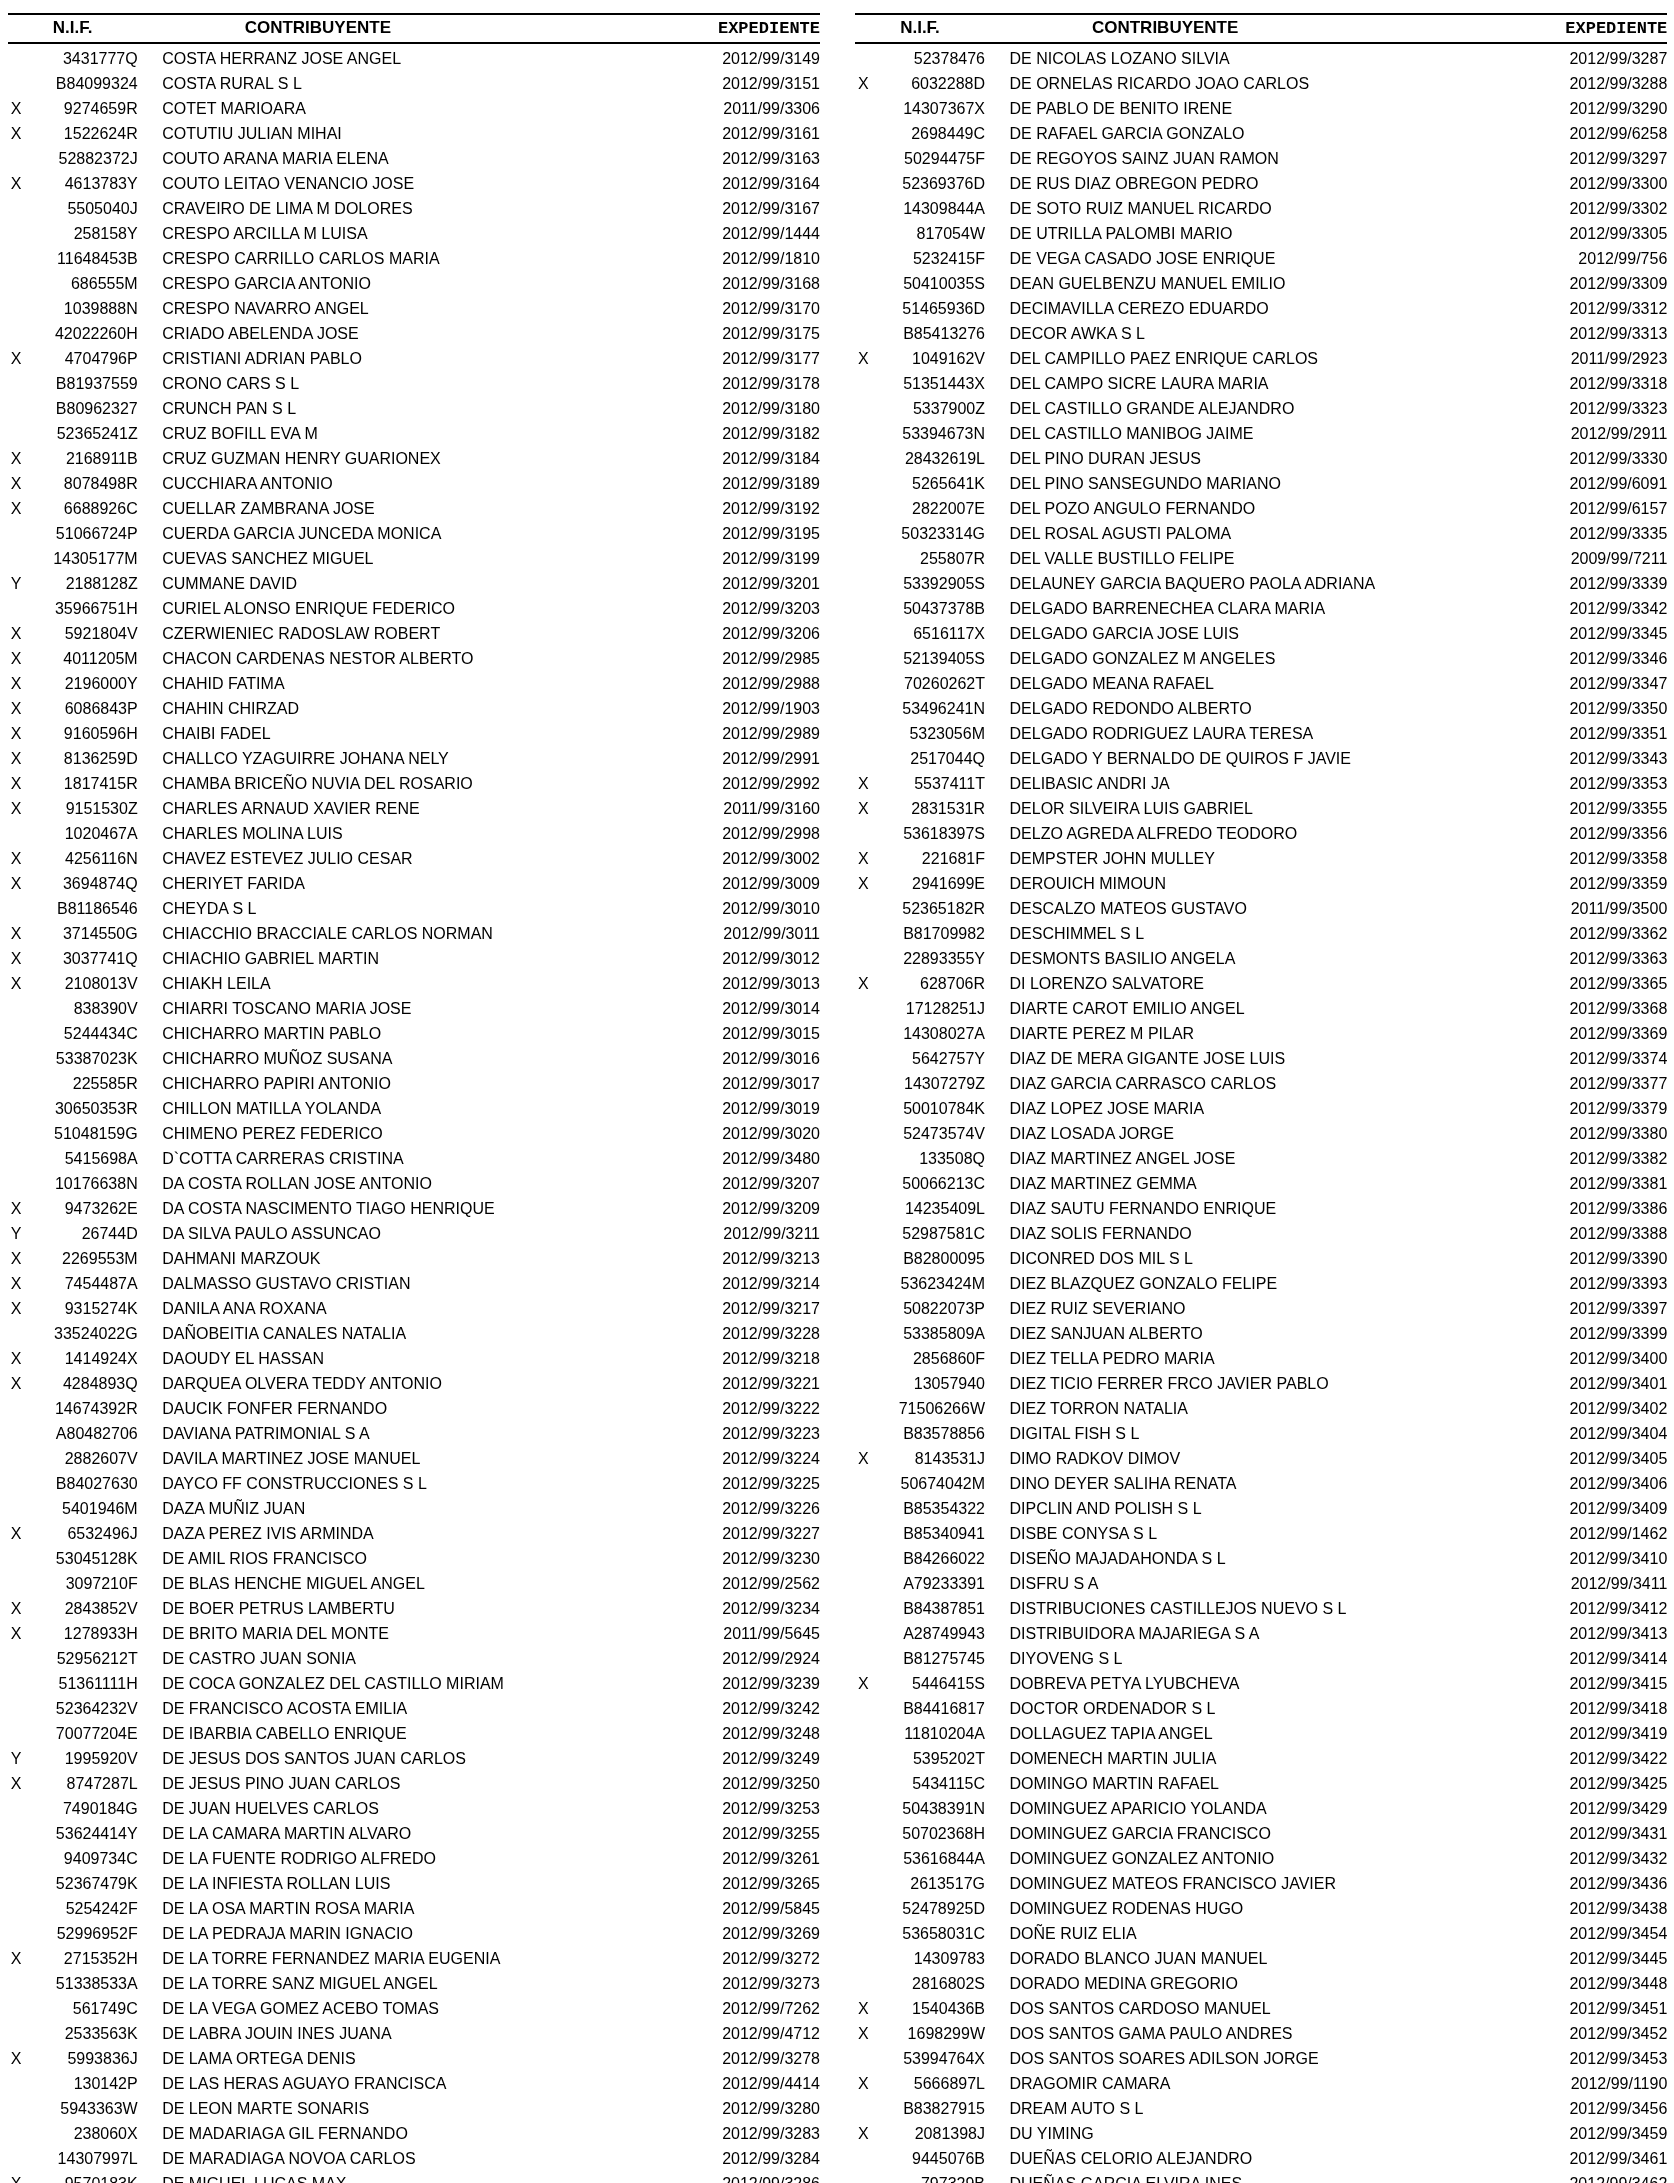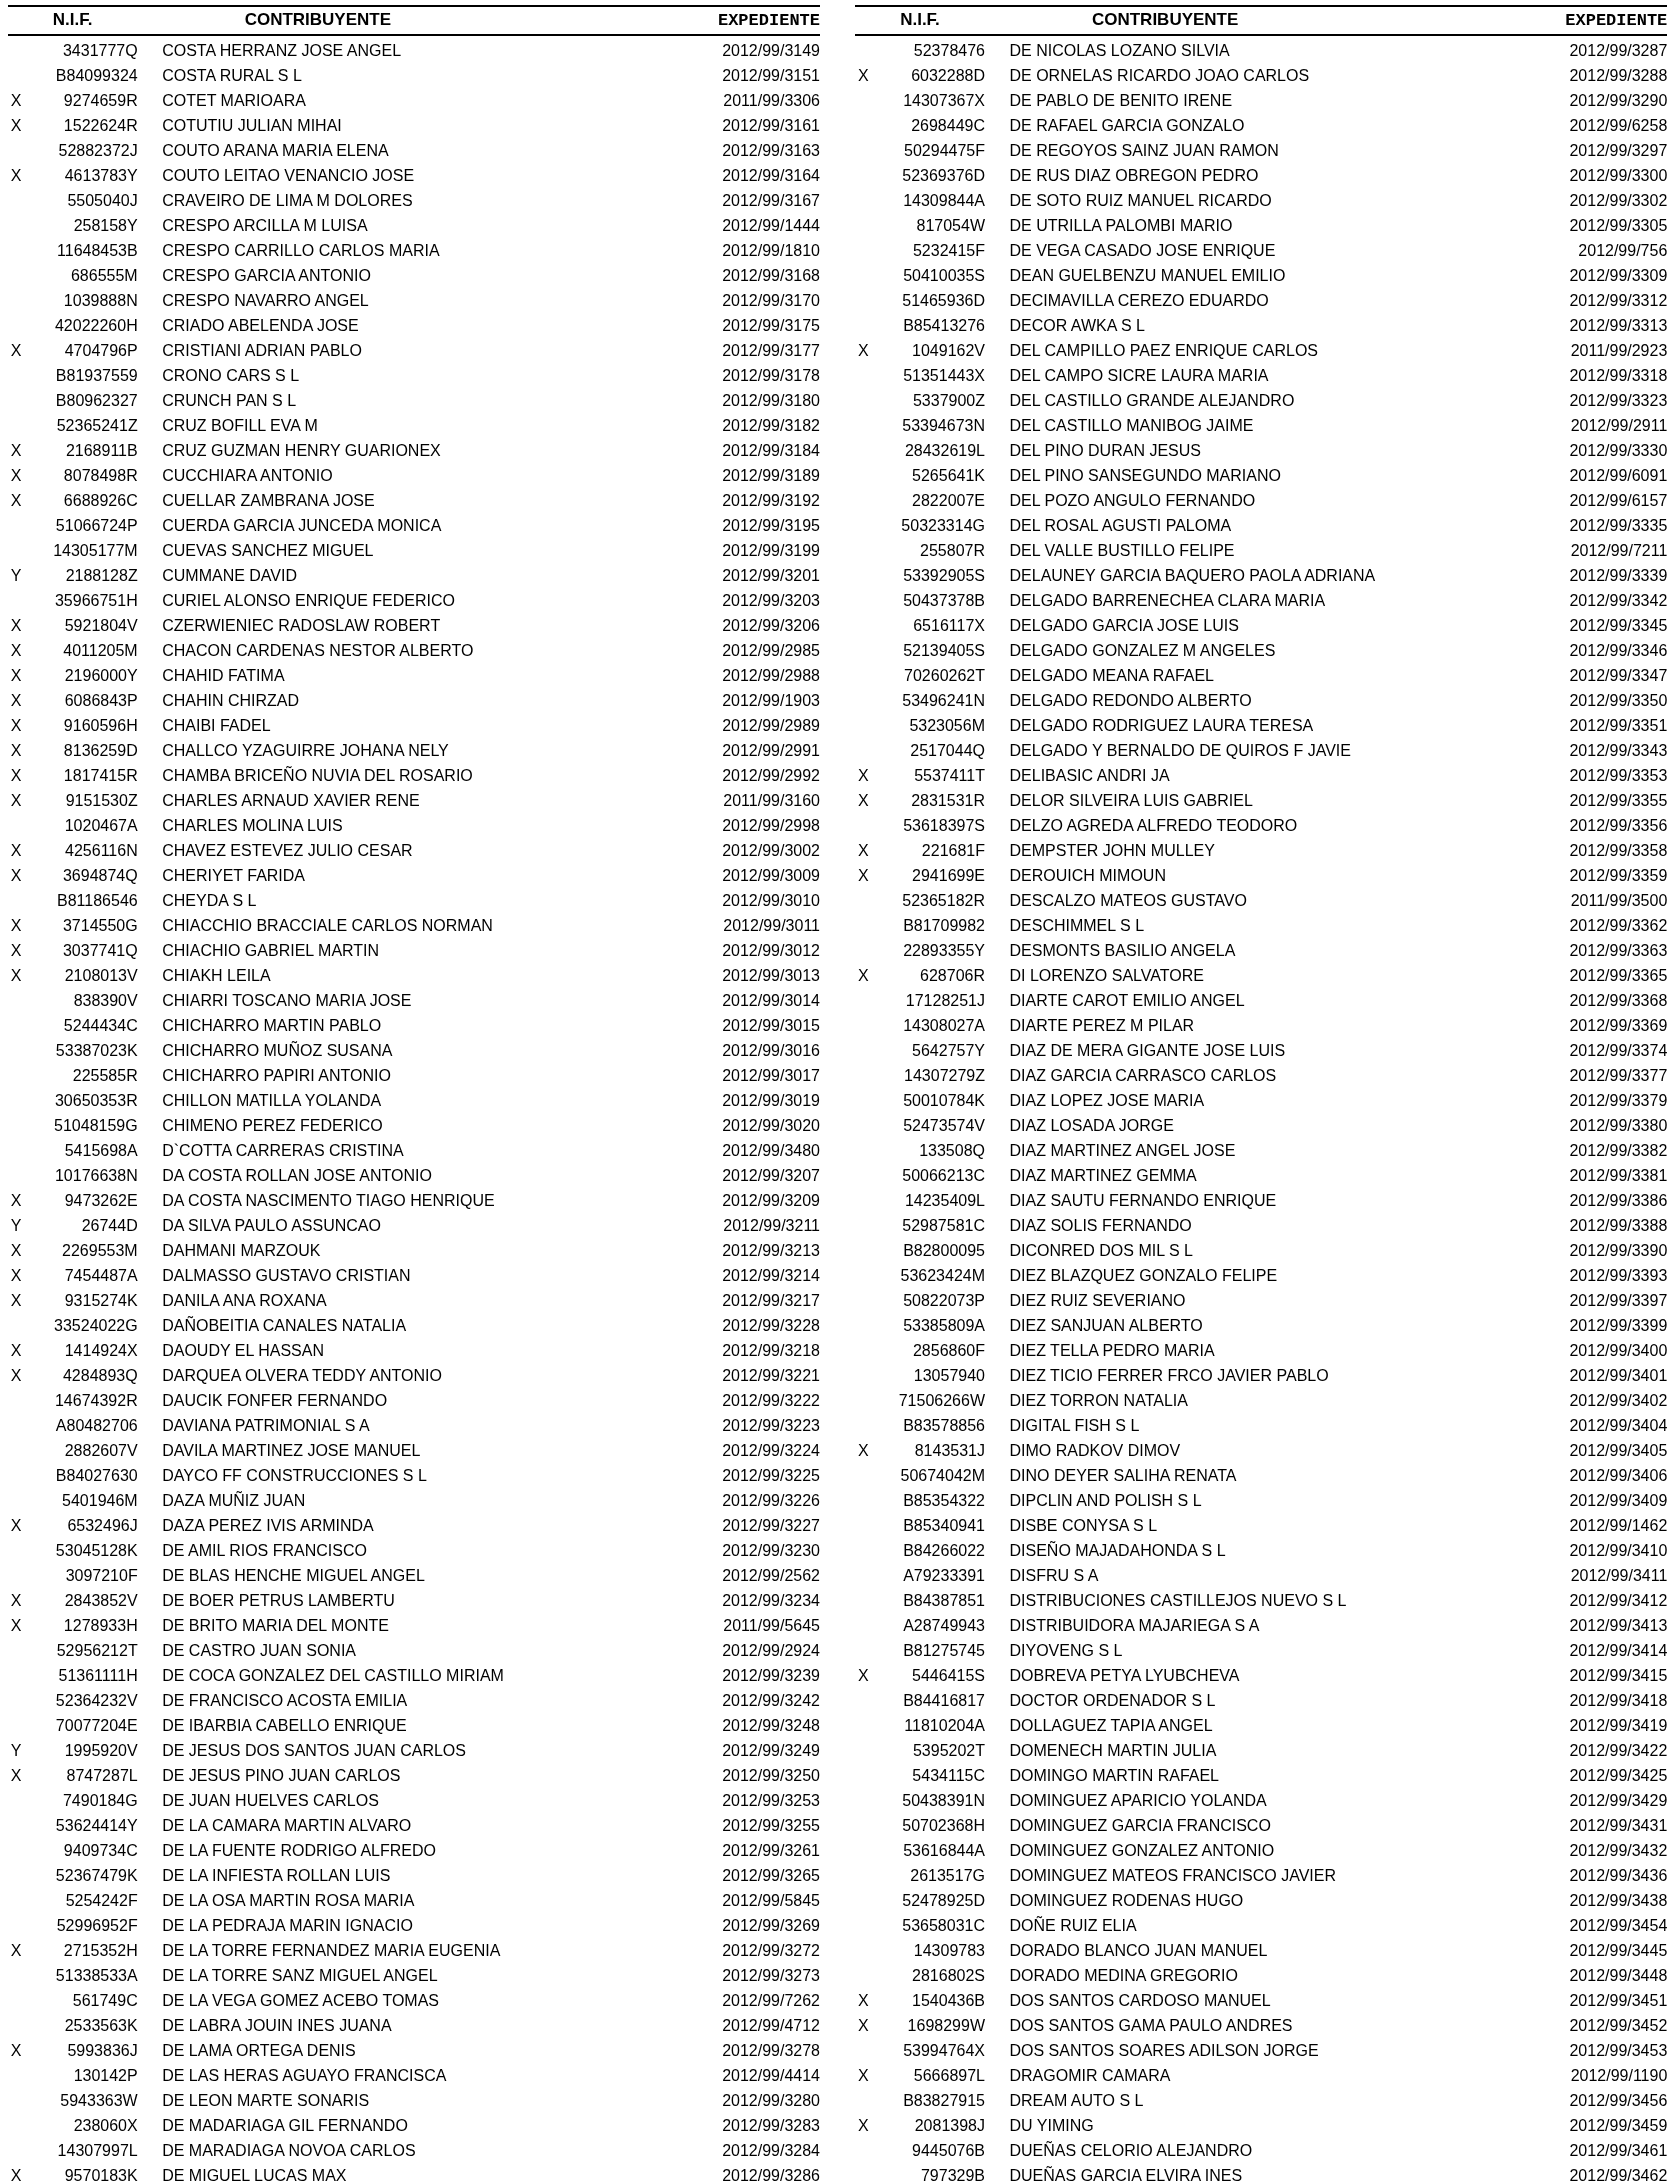--- a/index.html
+++ b/index.html
@@ -26,20 +26,21 @@
     min-width: 0;
   }
   .thead {
     display: flex;
     align-items: center;
     border-top: 2.3px solid #000;
     border-bottom: 2.3px solid #000;
     font-weight: 700;
     font-size: 17px;
     padding: 3.8px 0;
+    margin-top: 8px;
   }
   .h-nif  { width: 130px; text-align: center; }
   .h-name { flex: 1; text-align: center; padding-right: 161px; box-sizing: border-box; }
   .h-exp  { width: 161px; text-align: right; font-family: Liberation Mono, monospace; }
   .tbody { padding-top: 1.5px; }
   .row {
     display: flex;
     height: 25px;
     line-height: 25px;
     font-size: 16px;
@@ -621,21 +622,21 @@
           <span class="c-exp">2012/99/6157</span>
         </div>
         <div class="row">
           <span class="c-nif"><span class="nif-num">50323314G</span></span>
           <span class="c-name">DEL ROSAL AGUSTI PALOMA</span>
           <span class="c-exp">2012/99/3335</span>
         </div>
         <div class="row">
           <span class="c-nif"><span class="nif-num">255807R</span></span>
           <span class="c-name">DEL VALLE BUSTILLO FELIPE</span>
-          <span class="c-exp">2012/99/7211</span>
+          <span class="c-exp">2009/99/7211</span>
         </div>
         <div class="row">
           <span class="c-nif"><span class="nif-num">53392905S</span></span>
           <span class="c-name">DELAUNEY GARCIA BAQUERO PAOLA ADRIANA</span>
           <span class="c-exp">2012/99/3339</span>
         </div>
         <div class="row">
           <span class="c-nif"><span class="nif-num">50437378B</span></span>
           <span class="c-name">DELGADO BARRENECHEA CLARA MARIA</span>
           <span class="c-exp">2012/99/3342</span>

